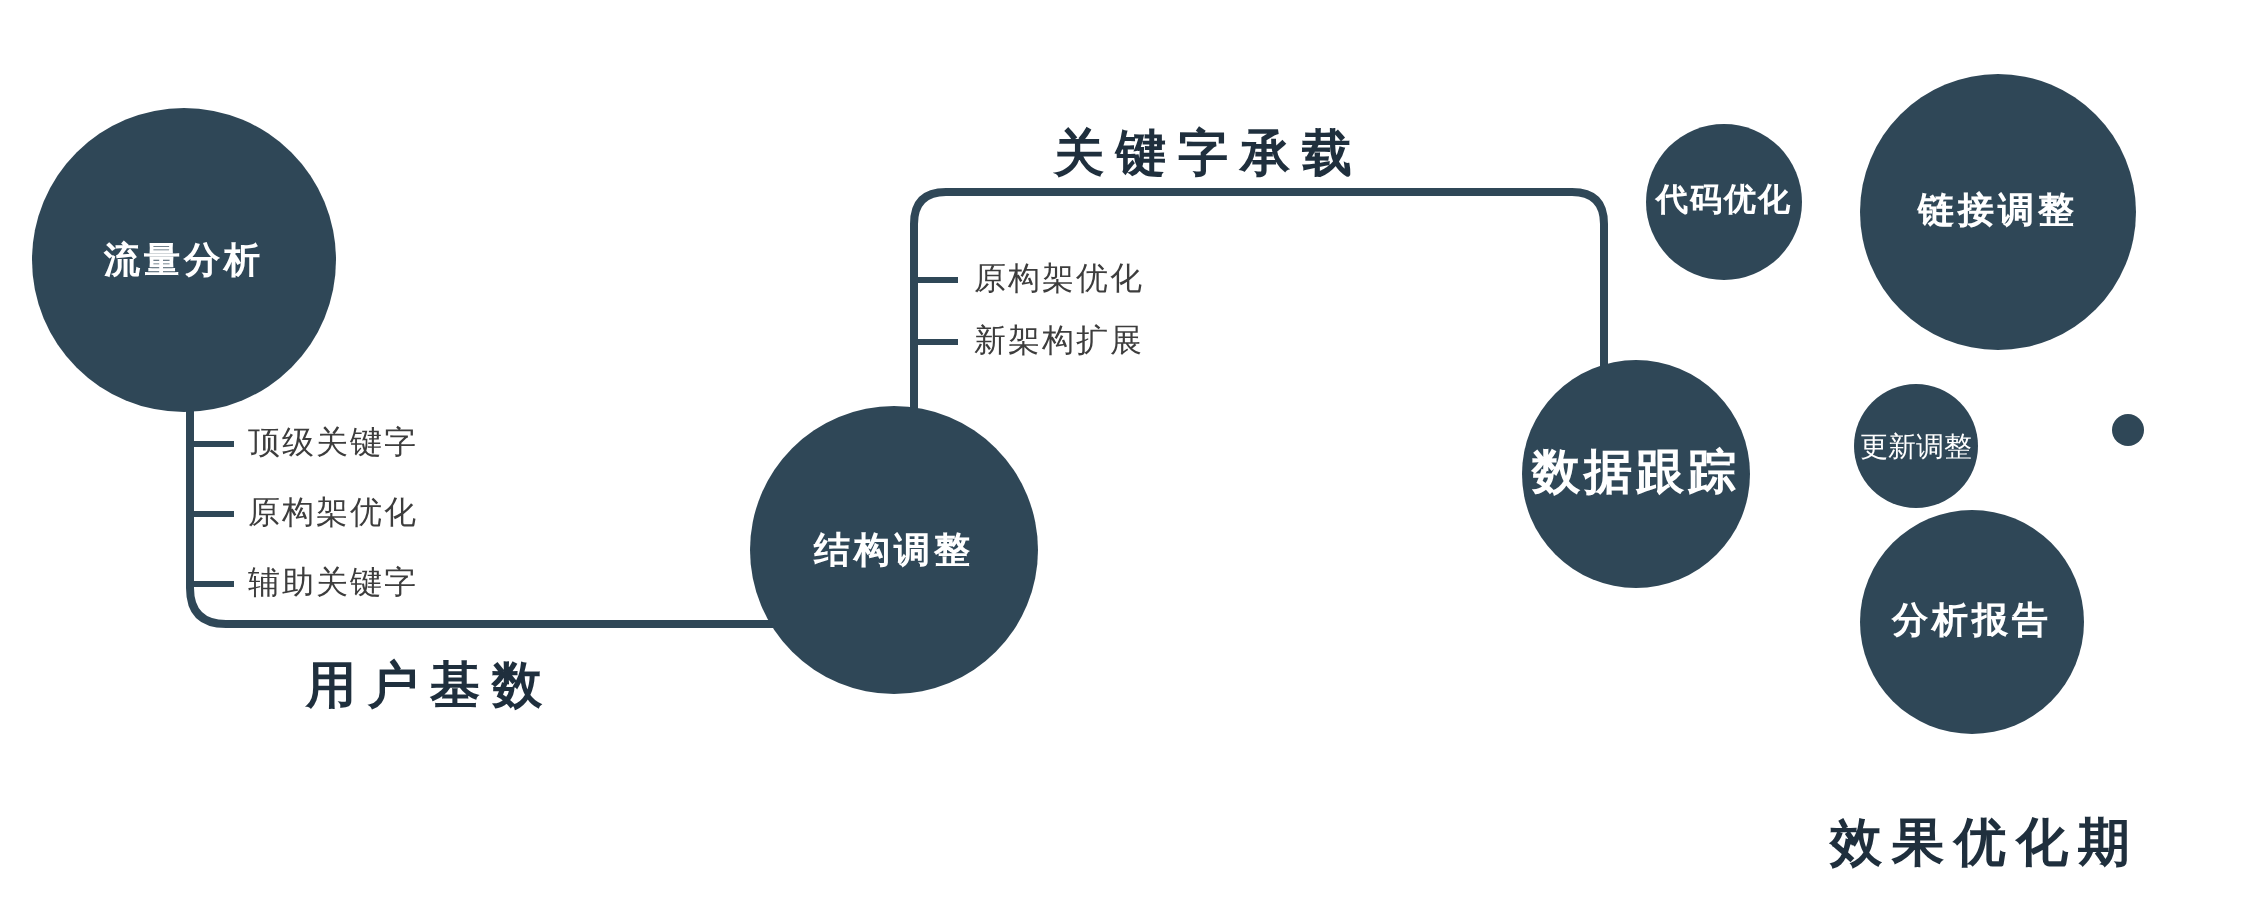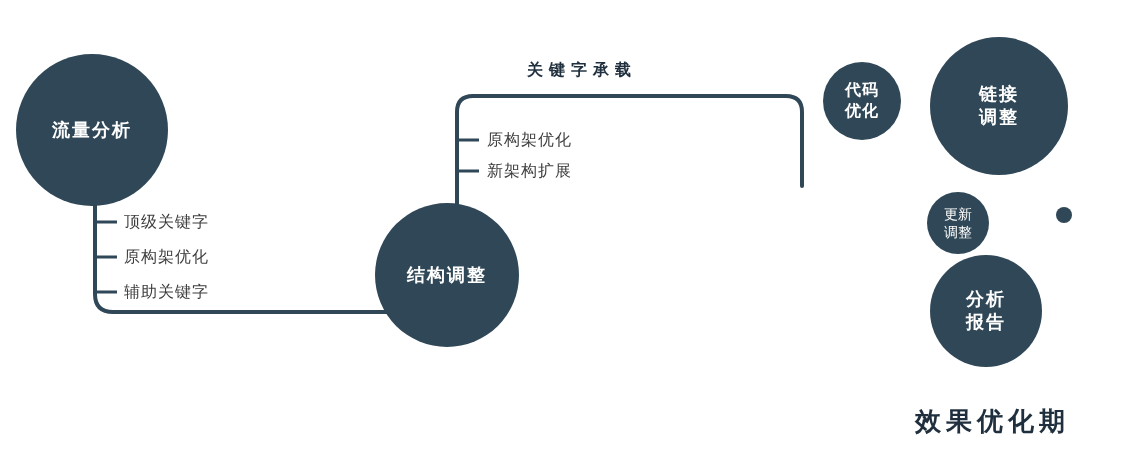--- a/index.html
+++ b/index.html
@@ -27,30 +27,30 @@
   .tick{stroke-width:3;stroke-linecap:butt;}
   .node{
     position:absolute;
     border-radius:50%;
     background:var(--node-fill);
     color:var(--node-text);
     display:flex;align-items:center;justify-content:center;
     text-align:center;
     font-weight:600;
   }
-  .node-lines{display:flex;flex-direction:column;line-height:1.3;}
+  .node-lines{display:flex;flex-direction:row;line-height:1.3;}
   .fs26{font-size:18px;letter-spacing:2px;}
   .fs24{font-size:24px;letter-spacing:2px;}
   .fs16{font-size:16px;letter-spacing:1px;line-height:1.35;}
   .fs14{font-size:14px;font-weight:400;line-height:1.35;}
   .bold{font-weight:700;}
   .edge-label{
     position:absolute;
     color:var(--edge-label);
-    font-size:16px;
+    font-size:25px;
     font-weight:600;
     letter-spacing:6px;
     white-space:nowrap;
   }
   .tick-label{
     position:absolute;
     color:var(--tick-label);
     font-size:16px;
     letter-spacing:1px;
     white-space:nowrap;
@@ -84,20 +84,26 @@
   </svg>
 
   <div class="node fs26" style="left:375px;top:203px;width:144px;height:144px;">
     <span>结构调整</span>
   </div>
 
   <div class="node fs26" style="left:16px;top:54px;width:152px;height:152px;">
     <span>流量分析</span>
   </div>
 
+  <div class="node fs24" style="left:761px;top:180px;width:114px;height:114px;">
+    <span class="node-lines">
+      <span>数据</span>
+      <span>跟踪</span>
+    </span>
+  </div>
 
   <div class="node fs16" style="left:823px;top:62px;width:78px;height:78px;">
     <span class="node-lines">
       <span>代码</span>
       <span>优化</span>
     </span>
   </div>
 
   <div class="node fs26" style="left:930px;top:37px;width:138px;height:138px;">
     <span class="node-lines">
@@ -115,20 +121,21 @@
 
   <div class="node" style="left:1056px;top:207px;width:16px;height:16px;"></div>
 
   <div class="node fs26 bold" style="left:930px;top:255px;width:112px;height:112px;">
     <span class="node-lines">
       <span>分析</span>
       <span>报告</span>
     </span>
   </div>
 
+  <div class="edge-label" style="left:153px;top:326px;">用户基数</div>
   <div class="edge-label" style="left:527px;top:60px;">关键字承载</div>
 
   <div class="tick-label" style="left:124px;top:222px;">顶级关键字</div>
   <div class="tick-label" style="left:124px;top:257px;">原构架优化</div>
   <div class="tick-label" style="left:124px;top:292px;">辅助关键字</div>
 
   <div class="tick-label" style="left:487px;top:140px;">原构架优化</div>
   <div class="tick-label" style="left:487px;top:171px;">新架构扩展</div>
 
   <div class="caption" style="left:891px;top:404px;">效果优化期</div>

